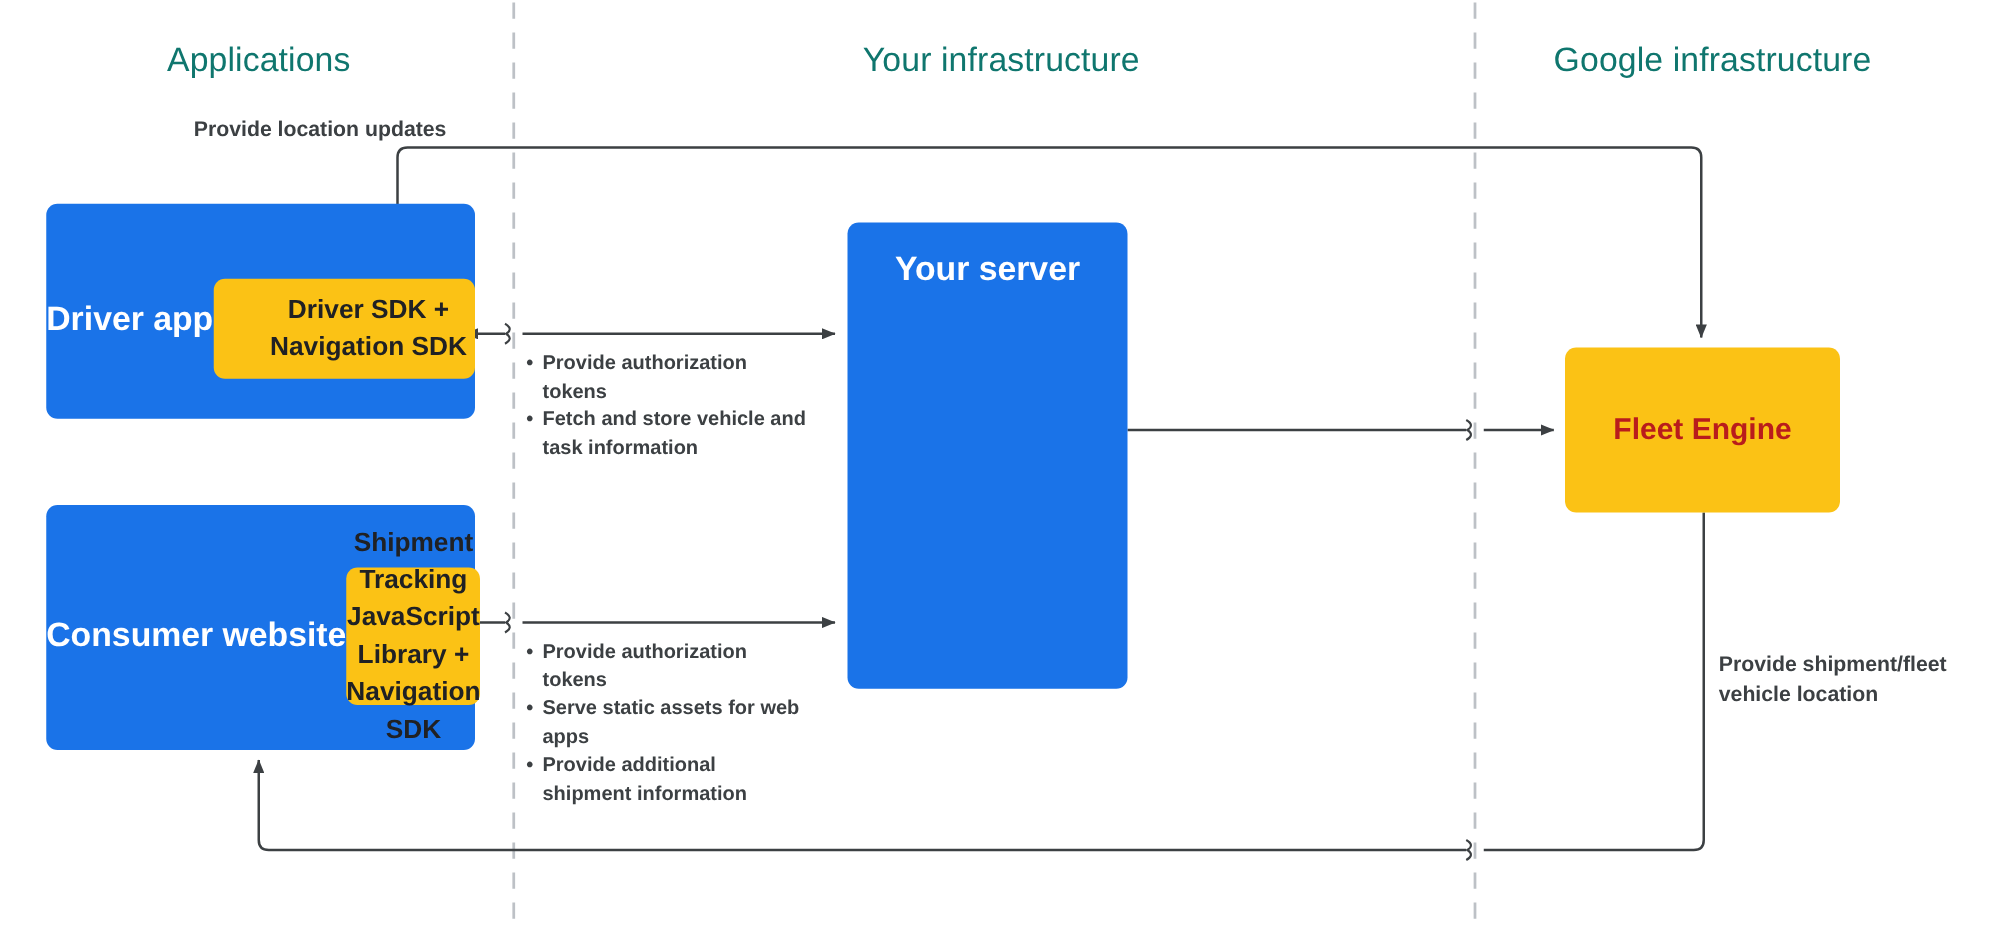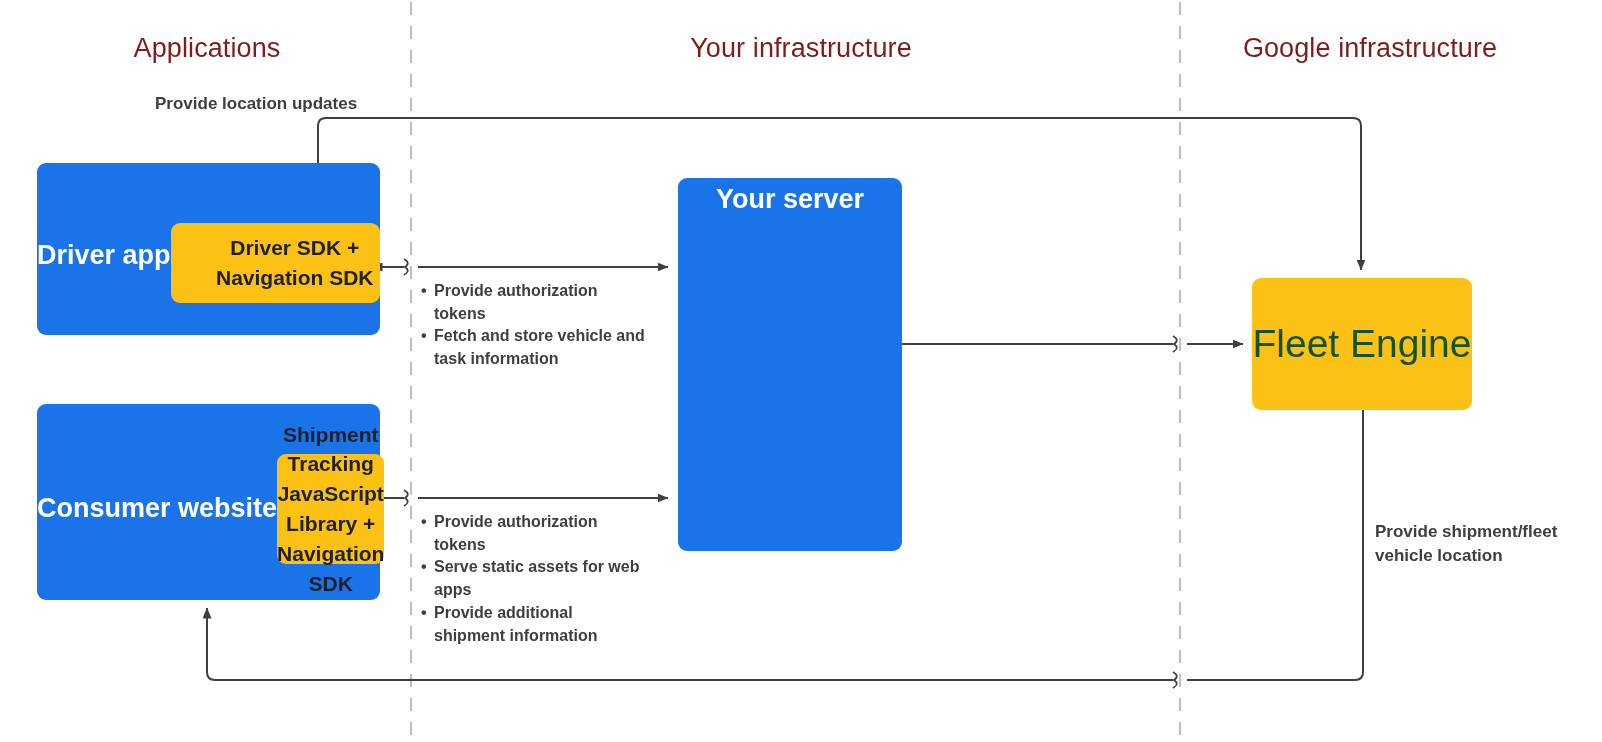--- a/index.html
+++ b/index.html
@@ -22,21 +22,21 @@
     left: 0;
     top: 0;
     width: 1602px;
     height: 742px;
   }
 
   
   .col-header {
     position: absolute;
     font-size: 27px;
-    color: #7f1d1d;
+    color: #0f766e;
     font-weight: 400;
     letter-spacing: 0.1px;
     white-space: nowrap;
     transform: translateX(-50%);
   }
 
   
   .app-box {
     position: absolute;
     background: #1a73e8;
@@ -74,36 +74,36 @@
     border-radius: 9px;
     box-sizing: border-box;
     display: flex;
     justify-content: center;
   }
   .server-title {
     color: #ffffff;
     font-weight: bold;
     font-size: 27px;
     white-space: nowrap;
-    margin-top: 6px;
+    margin-top: 22px;
   }
 
   
   .fleet-box {
     position: absolute;
     background: #fbc215;
     border-radius: 9px;
     display: flex;
     align-items: center;
     justify-content: center;
   }
   .fleet-title {
-    color: #14532d;
-    font-weight: normal;
-    font-size: 39px;
+    color: #b91c1c;
+    font-weight: bold;
+    font-size: 24px;
     white-space: nowrap;
   }
 
   
   .note {
     position: absolute;
     font-size: 16px;
     font-weight: bold;
     color: #3c4043;
     line-height: 1.42;

